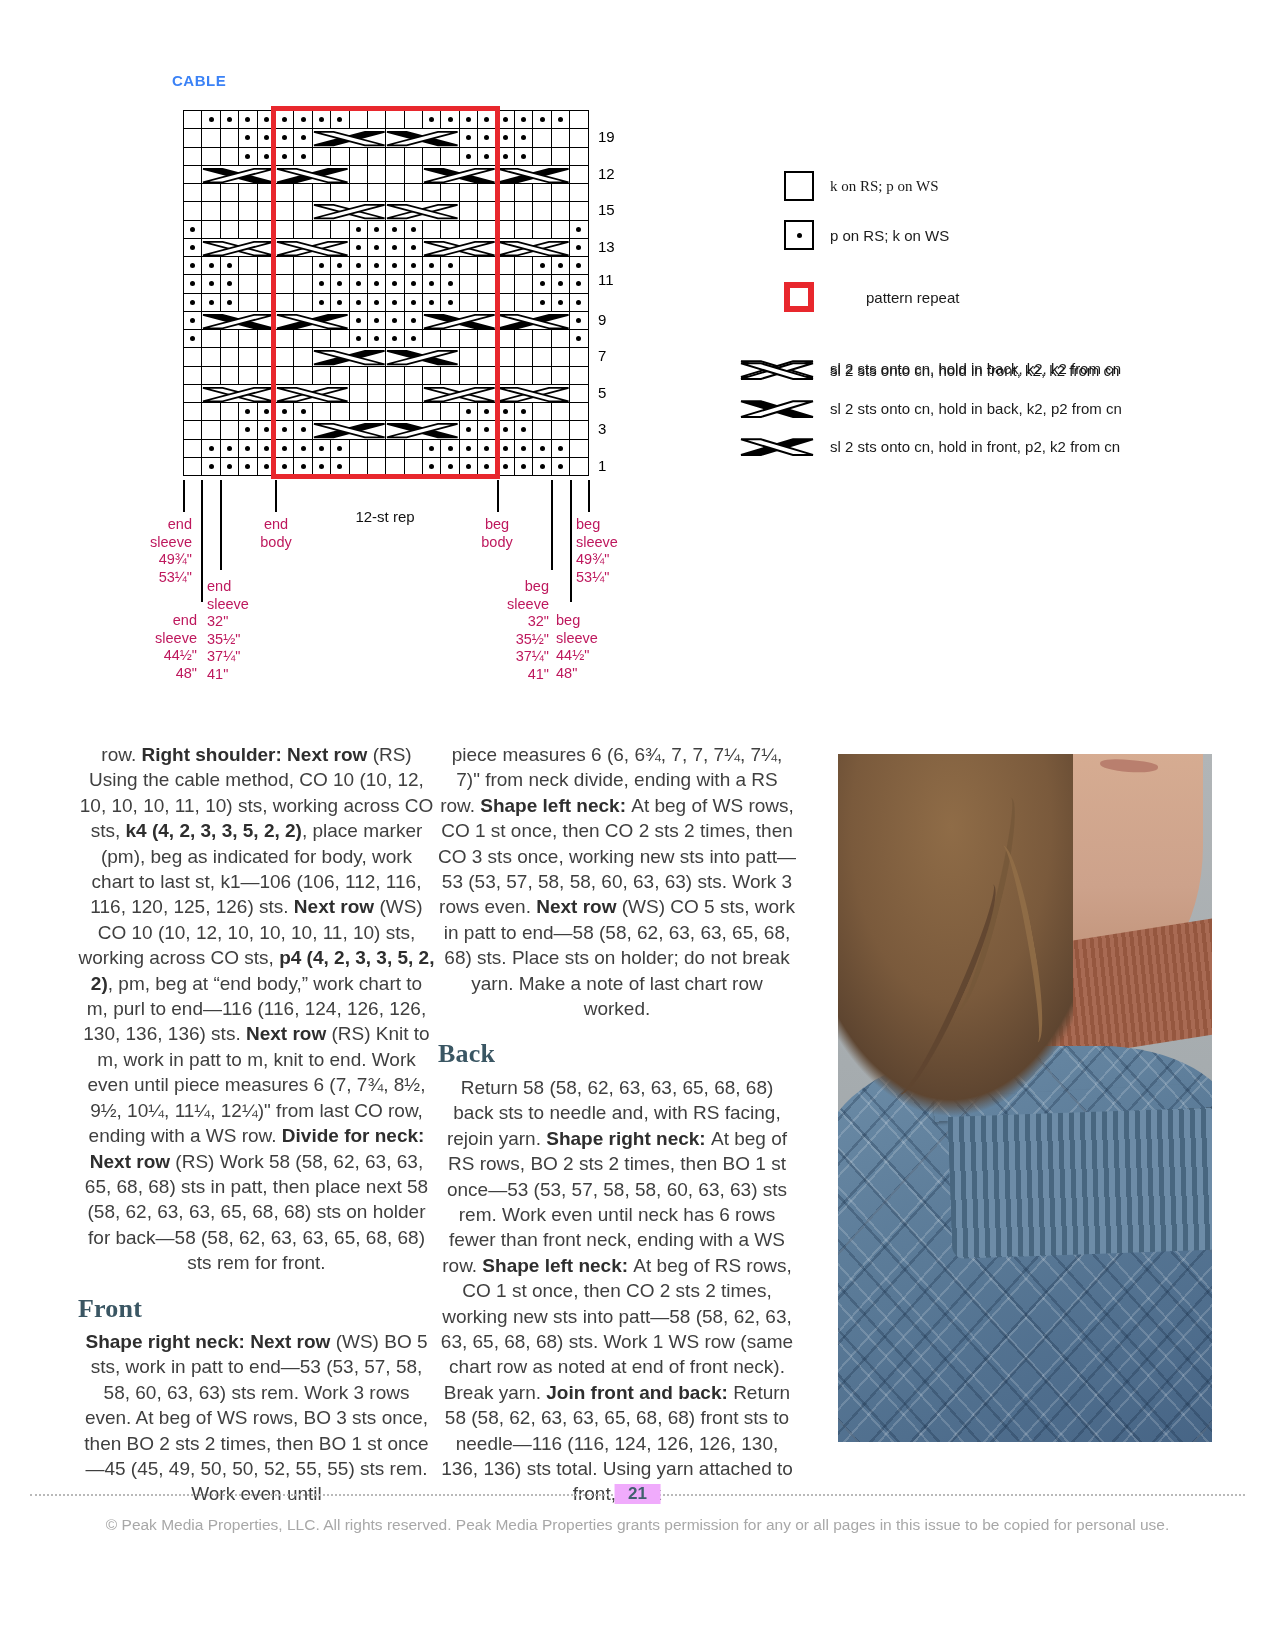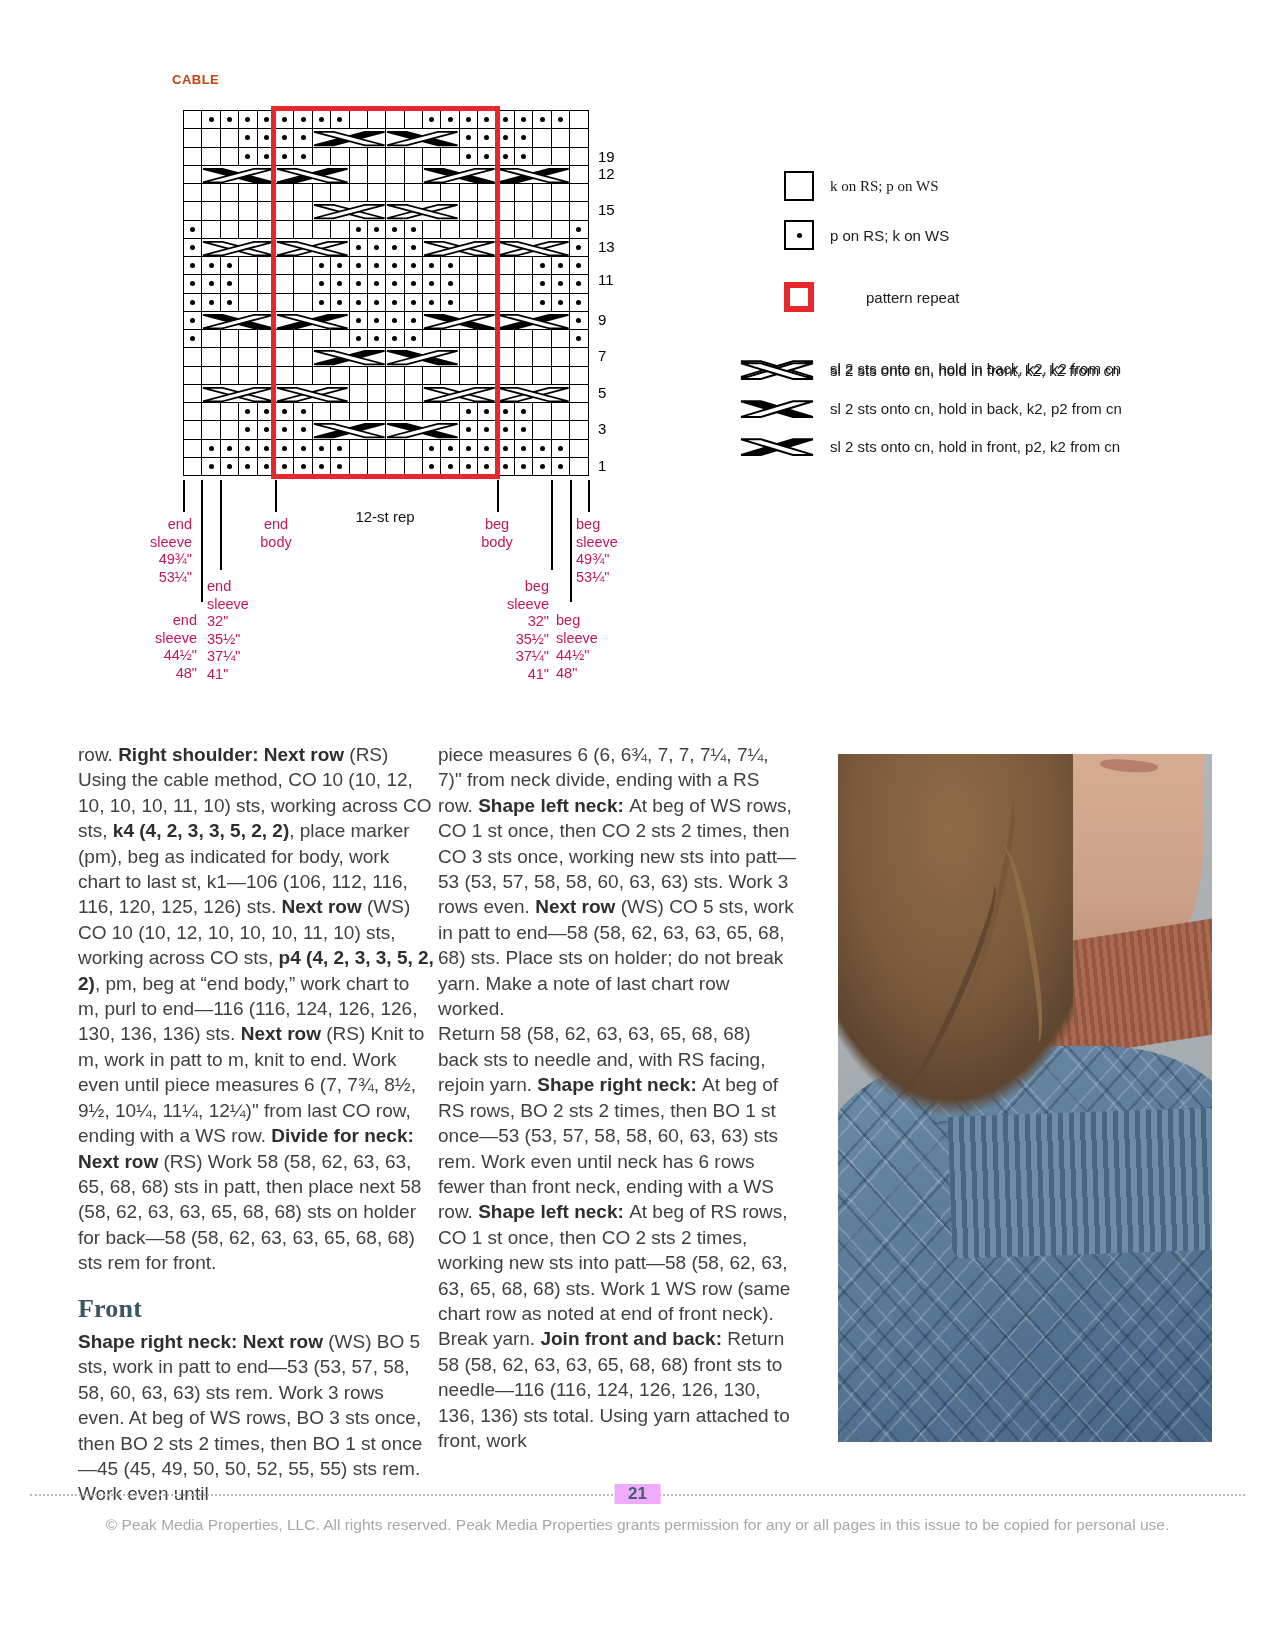--- a/index.html
+++ b/index.html
@@ -1,21 +1,21 @@
 <!DOCTYPE html>
 <html style="--repeat-red: #e8272d; --heading-teal: #3a5663; --body-text: #3f3f3f; --page-number-teal: #41606d; --copyright-gray: #a8a8a8; --sweater-blue: #5a7a97; --collar-rust: #a86a53; --hair-brown: #7a5a3c; --skin: #cda28b; --photo-bg: #a6acaf;"><head>
 <meta charset="utf-8">
 <style>
   html,body{margin:0;padding:0;background:#e8e8e8;}
   #page{position:relative;width:1275px;height:1650px;background:#fff;margin:0 auto;
         font-family:"Liberation Sans",sans-serif;overflow:hidden;}
 
   
-  #chart-title{position:absolute;left:172px;top:72px;font-size:13px;font-weight:700;
-               letter-spacing:.5px;color:#c2410c;}
+  #chart-title{position:absolute;left:172px;top:72px;font-size:15px;font-weight:700;
+               letter-spacing:.5px;color:#3b82f6;}
   #chart{position:absolute;left:183px;top:110px;display:grid;
          grid-template-columns:repeat(22,18.4px);grid-auto-rows:18.25px;
          border-top:1px solid #000;border-left:1px solid #000;}
   .cell{border-right:1px solid #000;border-bottom:1px solid #000;display:flex;box-sizing:border-box;}
   .cell.p::after{content:"";width:5px;height:5px;background:#000;border-radius:50%;margin:auto;}
   .cable{grid-column:span 4;border-right:1px solid #000;border-bottom:1px solid #000;
          box-sizing:border-box;display:flex;}
   .cable svg{width:100%;height:100%;display:block;}
   #repeat-box{position:absolute;left:271px;top:106px;width:229px;height:373px;
               border:5px solid var(--repeat-red);box-sizing:border-box;pointer-events:none;}
@@ -42,21 +42,21 @@
   .sq{width:26px;height:26px;border:2px solid #000;background:#fff;display:flex;}
   .sq.dot::after{content:"";width:5px;height:5px;background:#000;border-radius:50%;margin:auto;}
   .sq.red{width:18px;height:18px;border:6px solid var(--repeat-red);}
   .lg-sym svg{width:74px;height:20px;display:block;}
   .lg-label{margin-left:16px;font-size:15px;color:#1a1a1a;white-space:nowrap;}
 
   
   .col{position:absolute;top:742px;font-size:19px;line-height:25.4px;color:var(--body-text);}
   #col-left{left:78px;width:357px;}
   #col-right{left:438px;width:358px;}
-  .col p{margin:0;}
+  .col p{margin:0;text-align:center;}
   .col strong{font-weight:700;color:#2e2e2e;}
   .col h2{font-family:"Liberation Serif","DejaVu Serif",serif;color:var(--heading-teal);
           font-size:26px;font-weight:700;margin:20px 0 8px 0;letter-spacing:.2px;}
 
   
   #photo{position:absolute;left:838px;top:754px;width:374px;height:688px;overflow:hidden;
          background:linear-gradient(180deg,#b1b5b7 0%,var(--photo-bg) 45%,#99a0a4 100%);}
   .ph-neck{position:absolute;left:150px;top:-30px;width:215px;height:270px;
            background:linear-gradient(180deg,#d8ae93 0%,var(--skin) 60%,#bd8e74 100%);
            border-radius:0 0 46% 54% / 0 0 55% 60%;}
@@ -691,41 +691,42 @@
     <span class="lg-label">sl 2 sts onto cn, hold in front, p2, k2 from cn</span>
   </div>
 
   <div class="col" id="col-left">
       <p><span>row. </span><strong>Right shoulder: Next row </strong><span>(RS) Using the cable method, CO 10 (10, 12, 10, 10, 10, 11, 10) sts, working across CO sts, </span><strong>k4 (4, 2, 3, 3, 5, 2, 2)</strong><span>, place marker (pm), beg as indicated for body, work chart to last st, k1—106 (106, 112, 116, 116, 120, 125, 126) sts. </span><strong>Next row </strong><span>(WS) CO 10 (10, 12, 10, 10, 10, 11, 10) sts, working across CO sts, </span><strong>p4 (4, 2, 3, 3, 5, 2, 2)</strong><span>, pm, beg at “end body,” work chart to m, purl to end—116 (116, 124, 126, 126, 130, 136, 136) sts. </span><strong>Next row </strong><span>(RS) Knit to m, work in patt to m, knit to end. Work even until piece measures 6 (7, 7¾, 8½, 9½, 10¼, 11¼, 12¼)" from last CO row, ending with a WS row. </span><strong>Divide for neck: Next row </strong><span>(RS) Work 58 (58, 62, 63, 63, 65, 68, 68) sts in patt, then place next 58 (58, 62, 63, 63, 65, 68, 68) sts on holder for back—58 (58, 62, 63, 63, 65, 68, 68) sts rem for front.</span></p>
       <h2>Front</h2>
       <p><strong>Shape right neck: Next row </strong><span>(WS) BO 5 sts, work in patt to end—53 (53, 57, 58, 58, 60, 63, 63) sts rem. Work 3 rows even. At beg of WS rows, BO 3 sts once, then BO 2 sts 2 times, then BO 1 st once—45 (45, 49, 50, 50, 52, 55, 55) sts rem. Work even until</span></p>
     </div>
   <div class="col" id="col-right">
       <p><span>piece measures 6 (6, 6¾, 7, 7, 7¼, 7¼, 7)" from neck divide, ending with a RS row. </span><strong>Shape left neck: </strong><span>At beg of WS rows, CO 1 st once, then CO 2 sts 2 times, then CO 3 sts once, working new sts into patt—53 (53, 57, 58, 58, 60, 63, 63) sts. Work 3 rows even. </span><strong>Next row </strong><span>(WS) CO 5 sts, work in patt to end—58 (58, 62, 63, 63, 65, 68, 68) sts. Place sts on holder; do not break yarn. Make a note of last chart row worked.</span></p>
+      <h2>Back</h2>
       <p><span>Return 58 (58, 62, 63, 63, 65, 68, 68) back sts to needle and, with RS facing, rejoin yarn. </span><strong>Shape right neck: </strong><span>At beg of RS rows, BO 2 sts 2 times, then BO 1 st once—53 (53, 57, 58, 58, 60, 63, 63) sts rem. Work even until neck has 6 rows fewer than front neck, ending with a WS row. </span><strong>Shape left neck: </strong><span>At beg of RS rows, CO 1 st once, then CO 2 sts 2 times, working new sts into patt—58 (58, 62, 63, 63, 65, 68, 68) sts. Work 1 WS row (same chart row as noted at end of front neck). Break yarn. </span><strong>Join front and back: </strong><span>Return 58 (58, 62, 63, 63, 65, 68, 68) front sts to needle—116 (116, 124, 126, 126, 130, 136, 136) sts total. Using yarn attached to front, work</span></p>
     </div>
 
   <div id="photo">
     <div class="ph-neck"></div>
     <div class="ph-lip"></div>
     <div class="ph-collar"></div>
     <div class="ph-sweater"></div>
     <div class="ph-ribband"></div>
     <div class="ph-ribs"></div>
     <div class="ph-hair"></div>
     <div class="curl" id="curl1"></div>
     <div class="curl" id="curl2"></div>
     <div class="curl" id="curl3"></div>
   </div>
 
   <div id="footer-line"></div>
   <div id="page-num">21</div>
   <div id="copyright">© Peak Media Properties, LLC. All rights reserved. Peak Media Properties grants permission for any or all pages in this issue to be copied for personal use.</div>
 
-<div class="rownum" style="top: 128.25px; margin-top: 20px;">19</div>
+<div class="rownum" style="top: 128.25px;">19</div>
     <div class="rownum" style="top: 164.75px;">12</div>
     <div class="rownum" style="top: 201.25px;">15</div>
     <div class="rownum" style="top: 237.75px;">13</div>
     <div class="rownum" style="top: 271px;">11</div>
     <div class="rownum" style="top: 310.75px;">9</div>
     <div class="rownum" style="top: 347.25px;">7</div>
     <div class="rownum" style="top: 383.75px;">5</div>
     <div class="rownum" style="top: 420.25px;">3</div>
     <div class="rownum" style="top: 456.75px;">1</div>
   </div>

